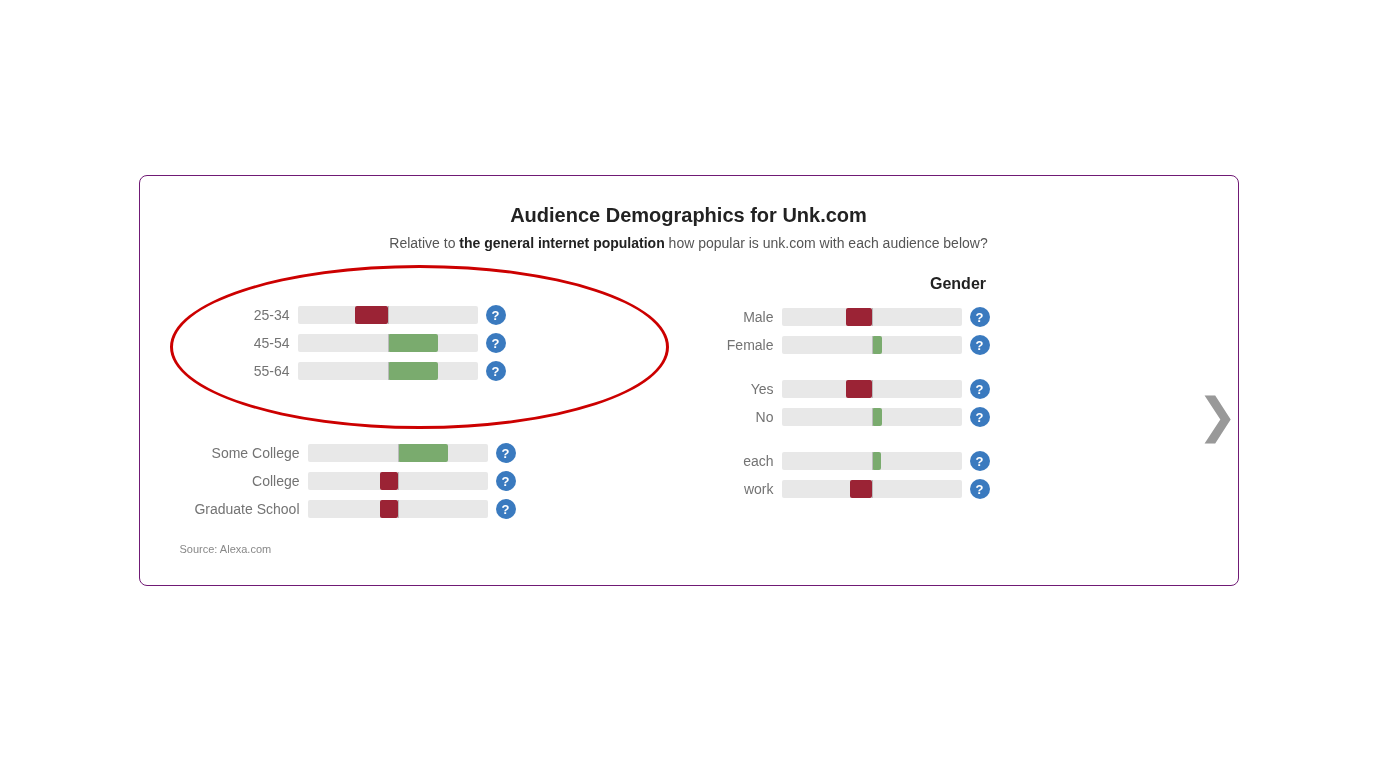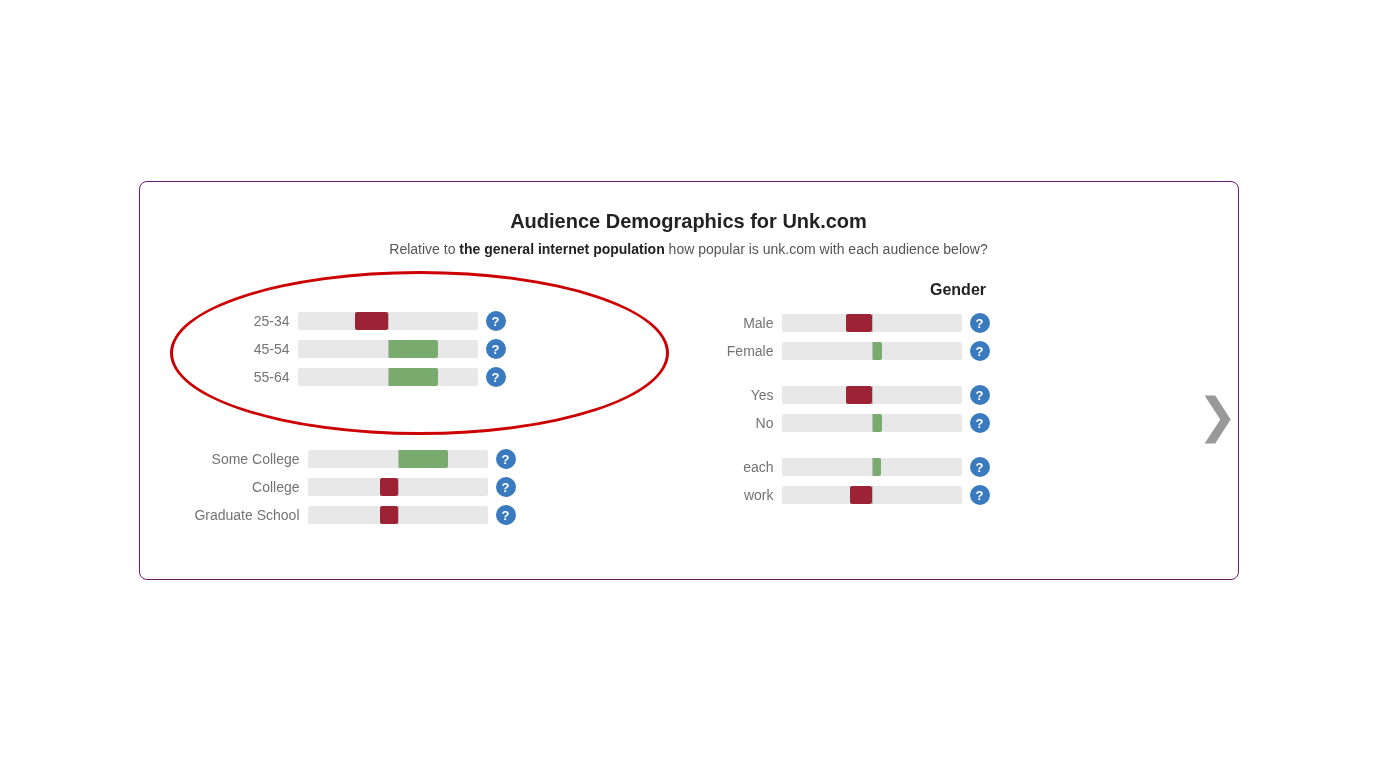--- a/index.html
+++ b/index.html
@@ -196,20 +196,21 @@
         </div>
         <div class="bar-row">
           <span class="bar-label bar-label-wide">Graduate School</span>
           <div class="bar-track">
             <div class="bar-fill" style="right:50%; width:10%; background:#9b2335;"></div>
           </div>
           <div class="help-icon">?</div>
         </div>
       </div>
 
+      <div class="source-text">Source: Alexa.com</div>
     </div>
 
     <div class="right-col">
 
       <div class="section-block">
         <div class="section-title">Gender</div>
         <div class="bar-row">
           <span class="bar-label bar-label-narrow">Male</span>
           <div class="bar-track">
             <div class="bar-fill" style="right:50%; width:14%; background:#9b2335;"></div>

